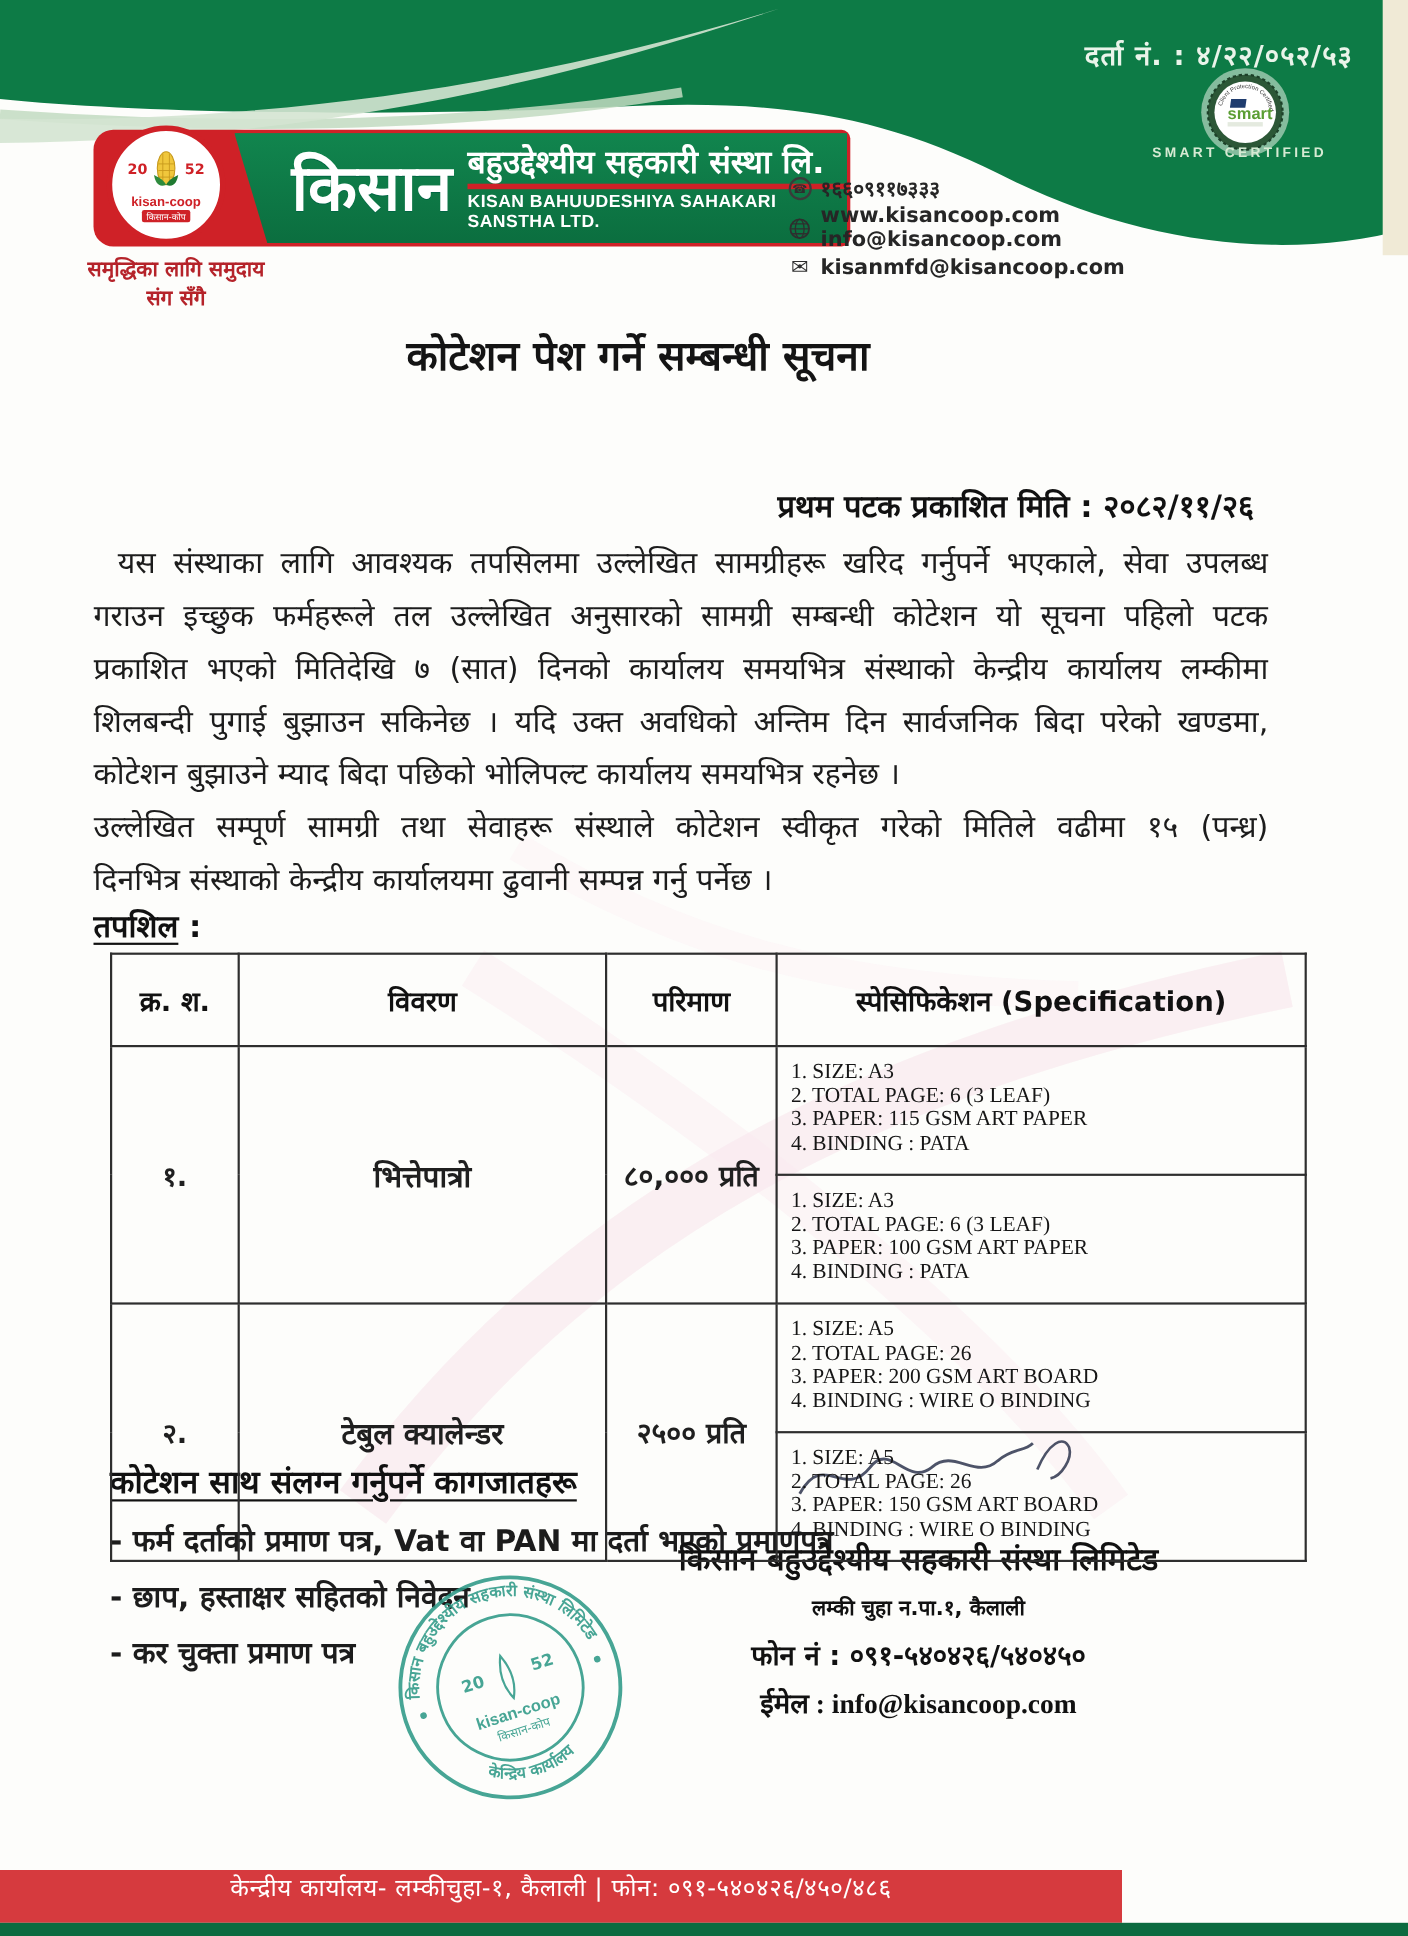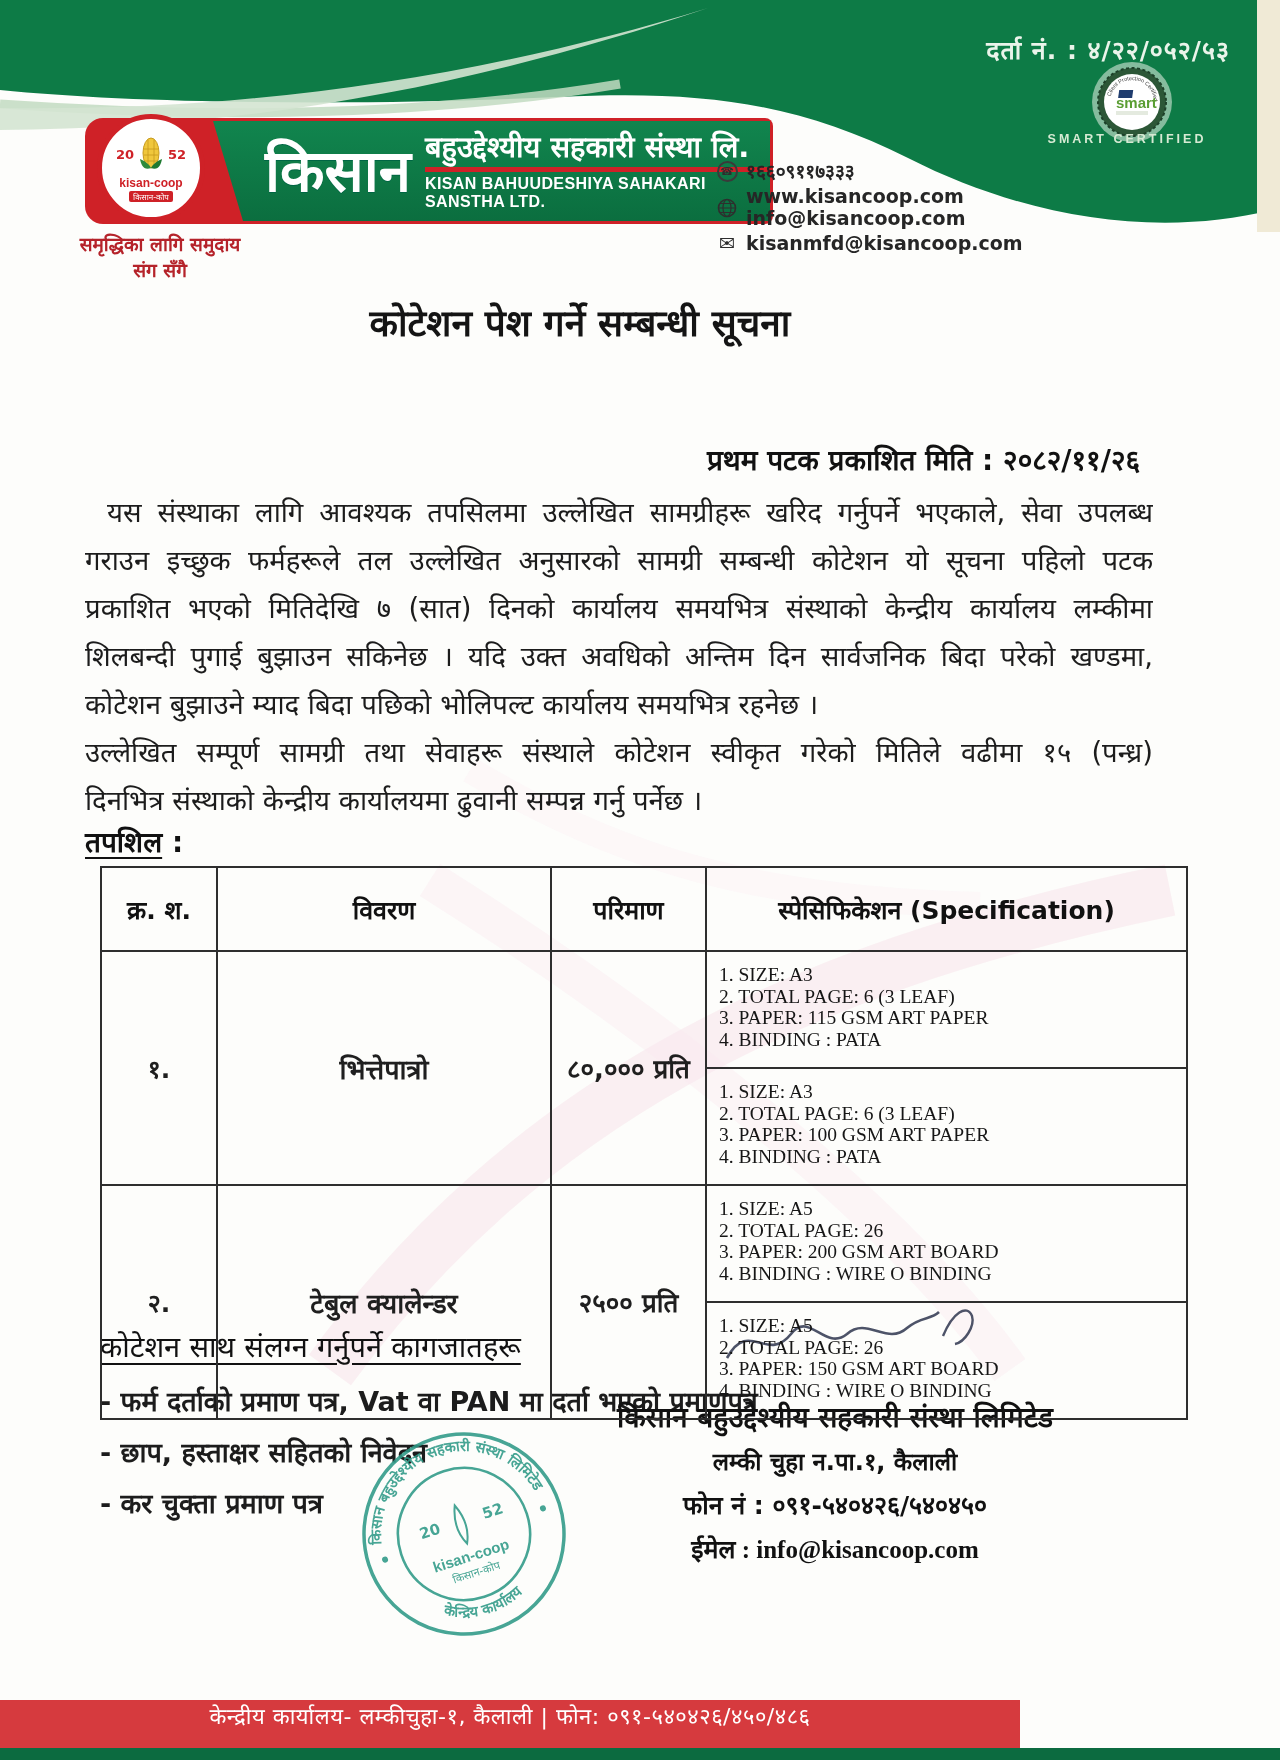--- a/index.html
+++ b/index.html
@@ -72,29 +72,29 @@
     border-collapse:collapse; table-layout:fixed; z-index:2; }
   table.items th, table.items td { border:2px solid #2e2e2e; padding:12px; }
   table.items th { height:58px; font-size:25px; font-weight:bold; color:#111; }
   td.c-sn { text-align:center; font-size:25px; font-weight:600; }
   td.c-desc { text-align:center; font-size:27px; font-weight:600; }
   td.c-qty { text-align:center; font-size:26px; font-weight:600; }
   td.c-spec { height:91px; vertical-align:top; padding:5px 6px 0 12px;
     font-family:"Liberation Serif", serif; font-size:19.5px; line-height:21.5px; color:#161616;margin-left:36px; }
 
   
-  .attach-head { position:absolute; left:100px; top:1326px; font-size:29px; font-weight:normal;
+  .attach-head { position:absolute; left:100px; top:1326px; font-size:29px; font-weight:bold;
     color:#111; text-decoration:underline; text-underline-offset:6px; }
   .attach-items { position:absolute; left:100px; top:1376px; font-size:27px; color:#1c1c1c; }
   .attach-items div { line-height:51px;font-weight:bold; }
 
   
   .sig-block { position:absolute; left:600px; top:1396px; width:470px; text-align:center; color:#111; }
   .sig-l1 { font-size:28px; font-weight:bold; line-height:44px; }
-  .sig-l2 { font-size:24px; font-weight:bold; line-height:44px; }
+  .sig-l2 { font-size:19px; font-weight:bold; line-height:44px; }
   .sig-l3 { font-size:25px; font-weight:bold; line-height:44px; }
   .sig-l4 { font-size:25px; font-weight:bold; line-height:44px; font-family:"Liberation Serif","DejaVu Sans",serif; }
 
   
   .footer-red { position:absolute; left:0; top:1700px; width:1020px; height:48px;
     background:#d63a3e; display:flex; align-items:flex-start; justify-content:center; }
   .footer-red span { color:#fff; font-size:22px; letter-spacing:0.5px; }
   .footer-green { position:absolute; left:0; top:1748px; width:1280px; height:12px; background:#0c6b40; }
 
   .stamp { position:absolute; left:352px; top:1422px; width:224px; height:224px;

